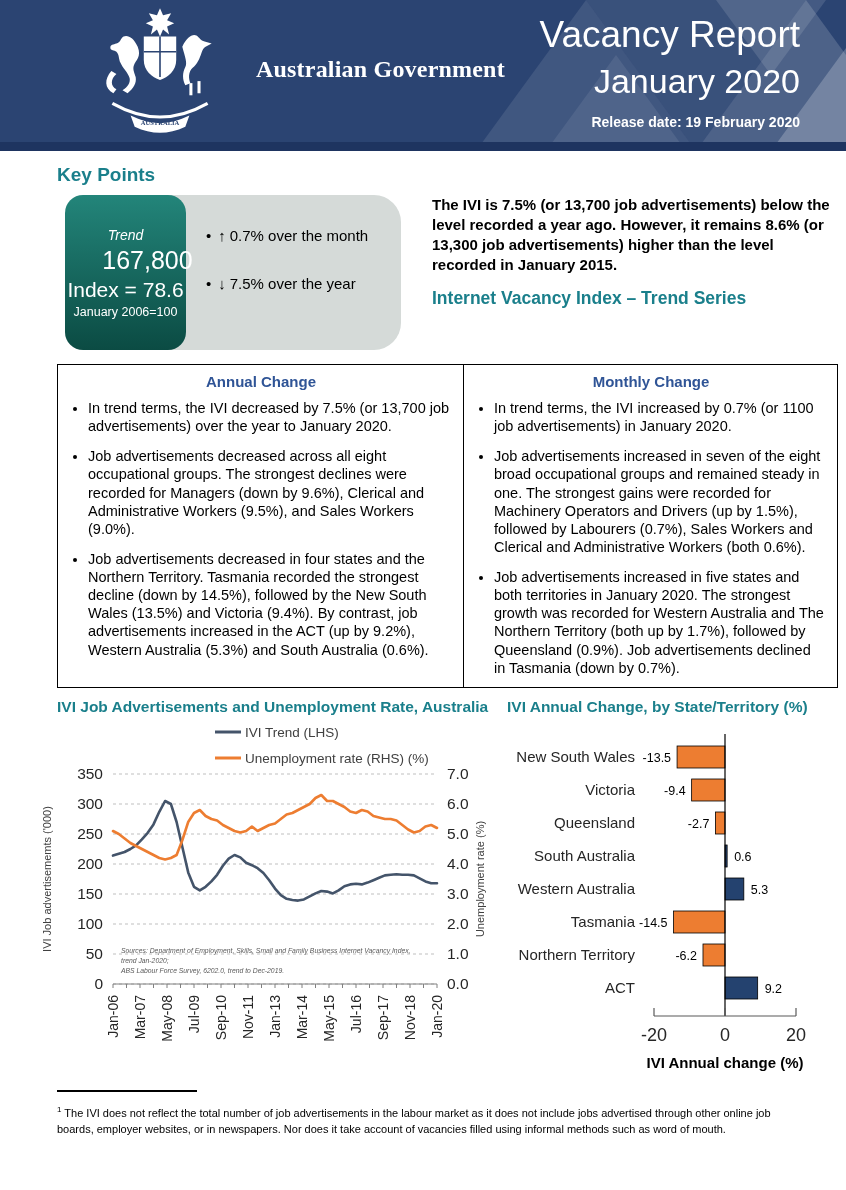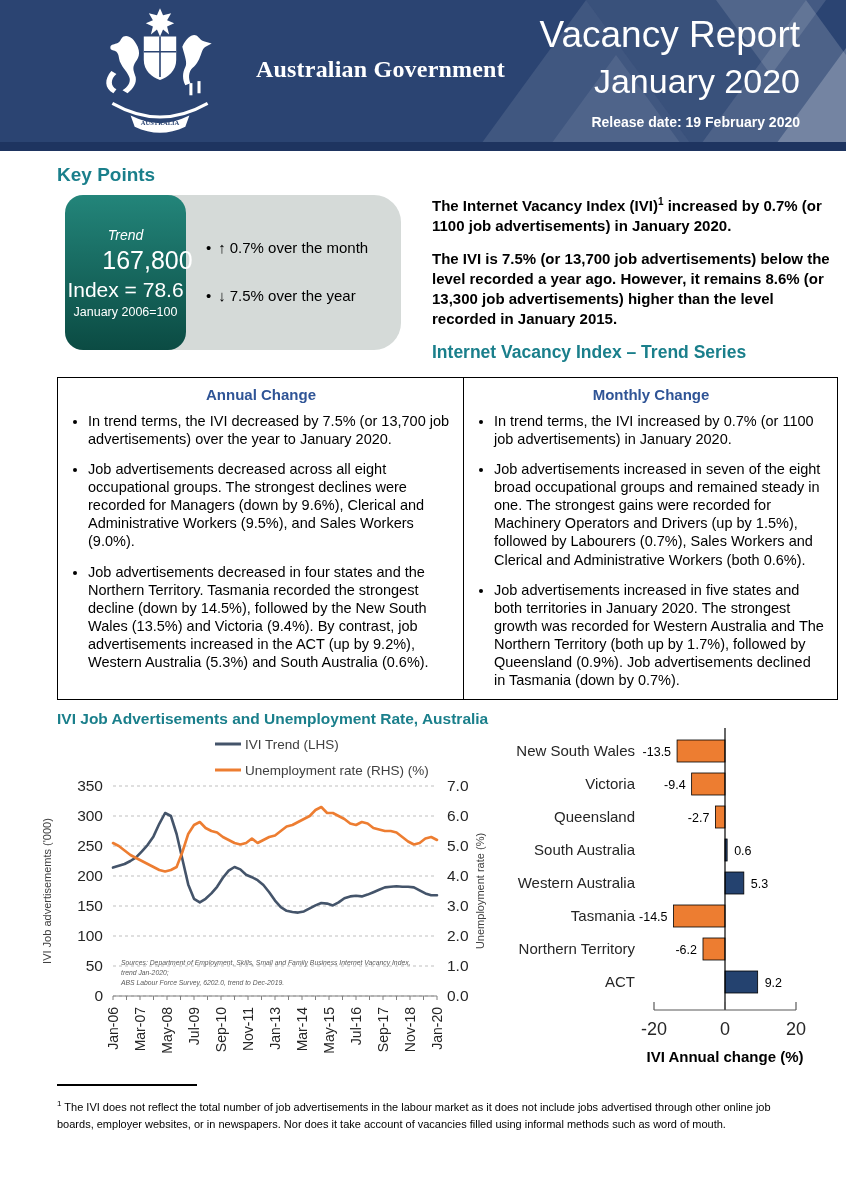--- a/index.html
+++ b/index.html
@@ -23,21 +23,21 @@
   .kp-row{display:flex;margin-left:65px;}
   .kp-box{position:relative;width:336px;height:155px;flex:none;}
   .kp-grey{position:absolute;left:0;top:0;width:336px;height:155px;background:#D5DAD8;border-radius:27px;}
   .kp-dark{position:absolute;left:0;top:0;width:121px;height:155px;border-radius:18px;
            background:linear-gradient(#23857A,#0B4B43);color:#fff;display:flex;flex-direction:column;
            align-items:center;justify-content:center;text-align:center;}
   .kp-trend{font-style:italic;font-size:14px;}
   .kp-value{font-size:25px;margin-top:3px;margin-left:44px;}
   .kp-index{font-size:21px;margin-top:3px;}
   .kp-base{font-size:12.5px;margin-top:3px;}
-  .kp-bullets{position:absolute;left:141px;top:44px;margin:0;padding:0;list-style:none;}
+  .kp-bullets{position:absolute;left:141px;top:32px;margin:0;padding:0;list-style:none;}
   .kp-bullets li{font-size:15px;margin-bottom:31px;color:#000;}
   .kp-bullets .blt{margin-right:7px;}
   .kp-bullets .arw{margin-right:4px;}
 
   .kp-intro{margin-left:31px;width:409px;}
   .intro-p{font-weight:bold;font-size:15px;line-height:1.33;margin:0 0 13px;}
   .intro-p sup{font-size:10px;}
   .trend-heading{color:#1A7F8B;font-size:17.5px;font-weight:bold;margin-top:9px;}
 
   
@@ -120,21 +120,20 @@
         <div class="kp-base">January 2006=100</div>
       </div>
       <ul class="kp-bullets">
           <li><span class="blt">•</span><span class="arw">↑</span><span class="txt">0.7% over the month</span></li>
           <li><span class="blt">•</span><span class="arw">↓</span><span class="txt">7.5% over the year</span></li>
         </ul>
     </div>
 
     <div class="kp-intro">
       <div>
-          <p class="intro-p"><span>The Internet Vacancy Index (IVI)</span><sup>1</sup><span> increased by 0.7% (or 1100 job advertisements) in January 2020.</span></p>
           <p class="intro-p"><span>The IVI is 7.5% (or 13,700 job advertisements) below the level recorded a year ago. However, it remains 8.6% (or 13,300 job advertisements) higher than the level recorded in January 2015.</span></p>
         </div>
       <div class="trend-heading">Internet Vacancy Index – Trend Series</div>
     </div>
   </div>
 
   <div class="change-table">
     <div class="change-col c0">
       <div class="col-heading">Annual Change</div>
       <ul>
@@ -227,20 +226,21 @@
           <line x1="180" y1="42" x2="206" y2="42" stroke="#ED7D31" stroke-width="3"></line>
           <text x="210" y="46.5" text-anchor="start" font-size="13.5" fill="#404040">Unemployment rate (RHS) (%)</text>
           <text x="16" y="163" text-anchor="middle" font-size="11" fill="#404040" transform="rotate(-90 16 163)">IVI Job advertisememts ('000)</text>
           <text x="449" y="163" text-anchor="middle" font-size="11" fill="#404040" transform="rotate(-90 449 163)">Unemployment rate (%)</text>
           <text x="86" y="237" font-size="6.8" font-style="italic" fill="#595959">Sources: Department of Employment, Skills, Small and Family Business Internet Vacancy Index,</text>
           <text x="86" y="247" font-size="6.8" font-style="italic" fill="#595959">trend Jan-2020;</text>
           <text x="86" y="257" font-size="6.8" font-style="italic" fill="#595959">ABS Labour Force Survey, 6202.0, trend to Dec-2019.</text>
         </svg>
     </div>
     <div class="bar-block">
+      <div class="chart-title">IVI Annual Change, by State/Territory (%)</div>
       <svg id="barChart" width="349" height="360" viewBox="0 0 349 360">
           <rect x="180.075" y="30" width="47.925" height="22" fill="#ED7D31" stroke="#000" stroke-width="0.8"></rect>
           <text x="138" y="46" text-anchor="end" font-size="15" fill="#262626">New South Wales</text>
           <text x="174.075" y="46" text-anchor="end" font-size="12.5" fill="#000">-13.5</text>
           <rect x="194.63" y="63" width="33.37" height="22" fill="#ED7D31" stroke="#000" stroke-width="0.8"></rect>
           <text x="138" y="79" text-anchor="end" font-size="15" fill="#262626">Victoria</text>
           <text x="188.63" y="79" text-anchor="end" font-size="12.5" fill="#000">-9.4</text>
           <rect x="218.415" y="96" width="9.585" height="22" fill="#ED7D31" stroke="#000" stroke-width="0.8"></rect>
           <text x="138" y="112" text-anchor="end" font-size="15" fill="#262626">Queensland</text>
           <text x="212.415" y="112" text-anchor="end" font-size="12.5" fill="#000">-2.7</text>

